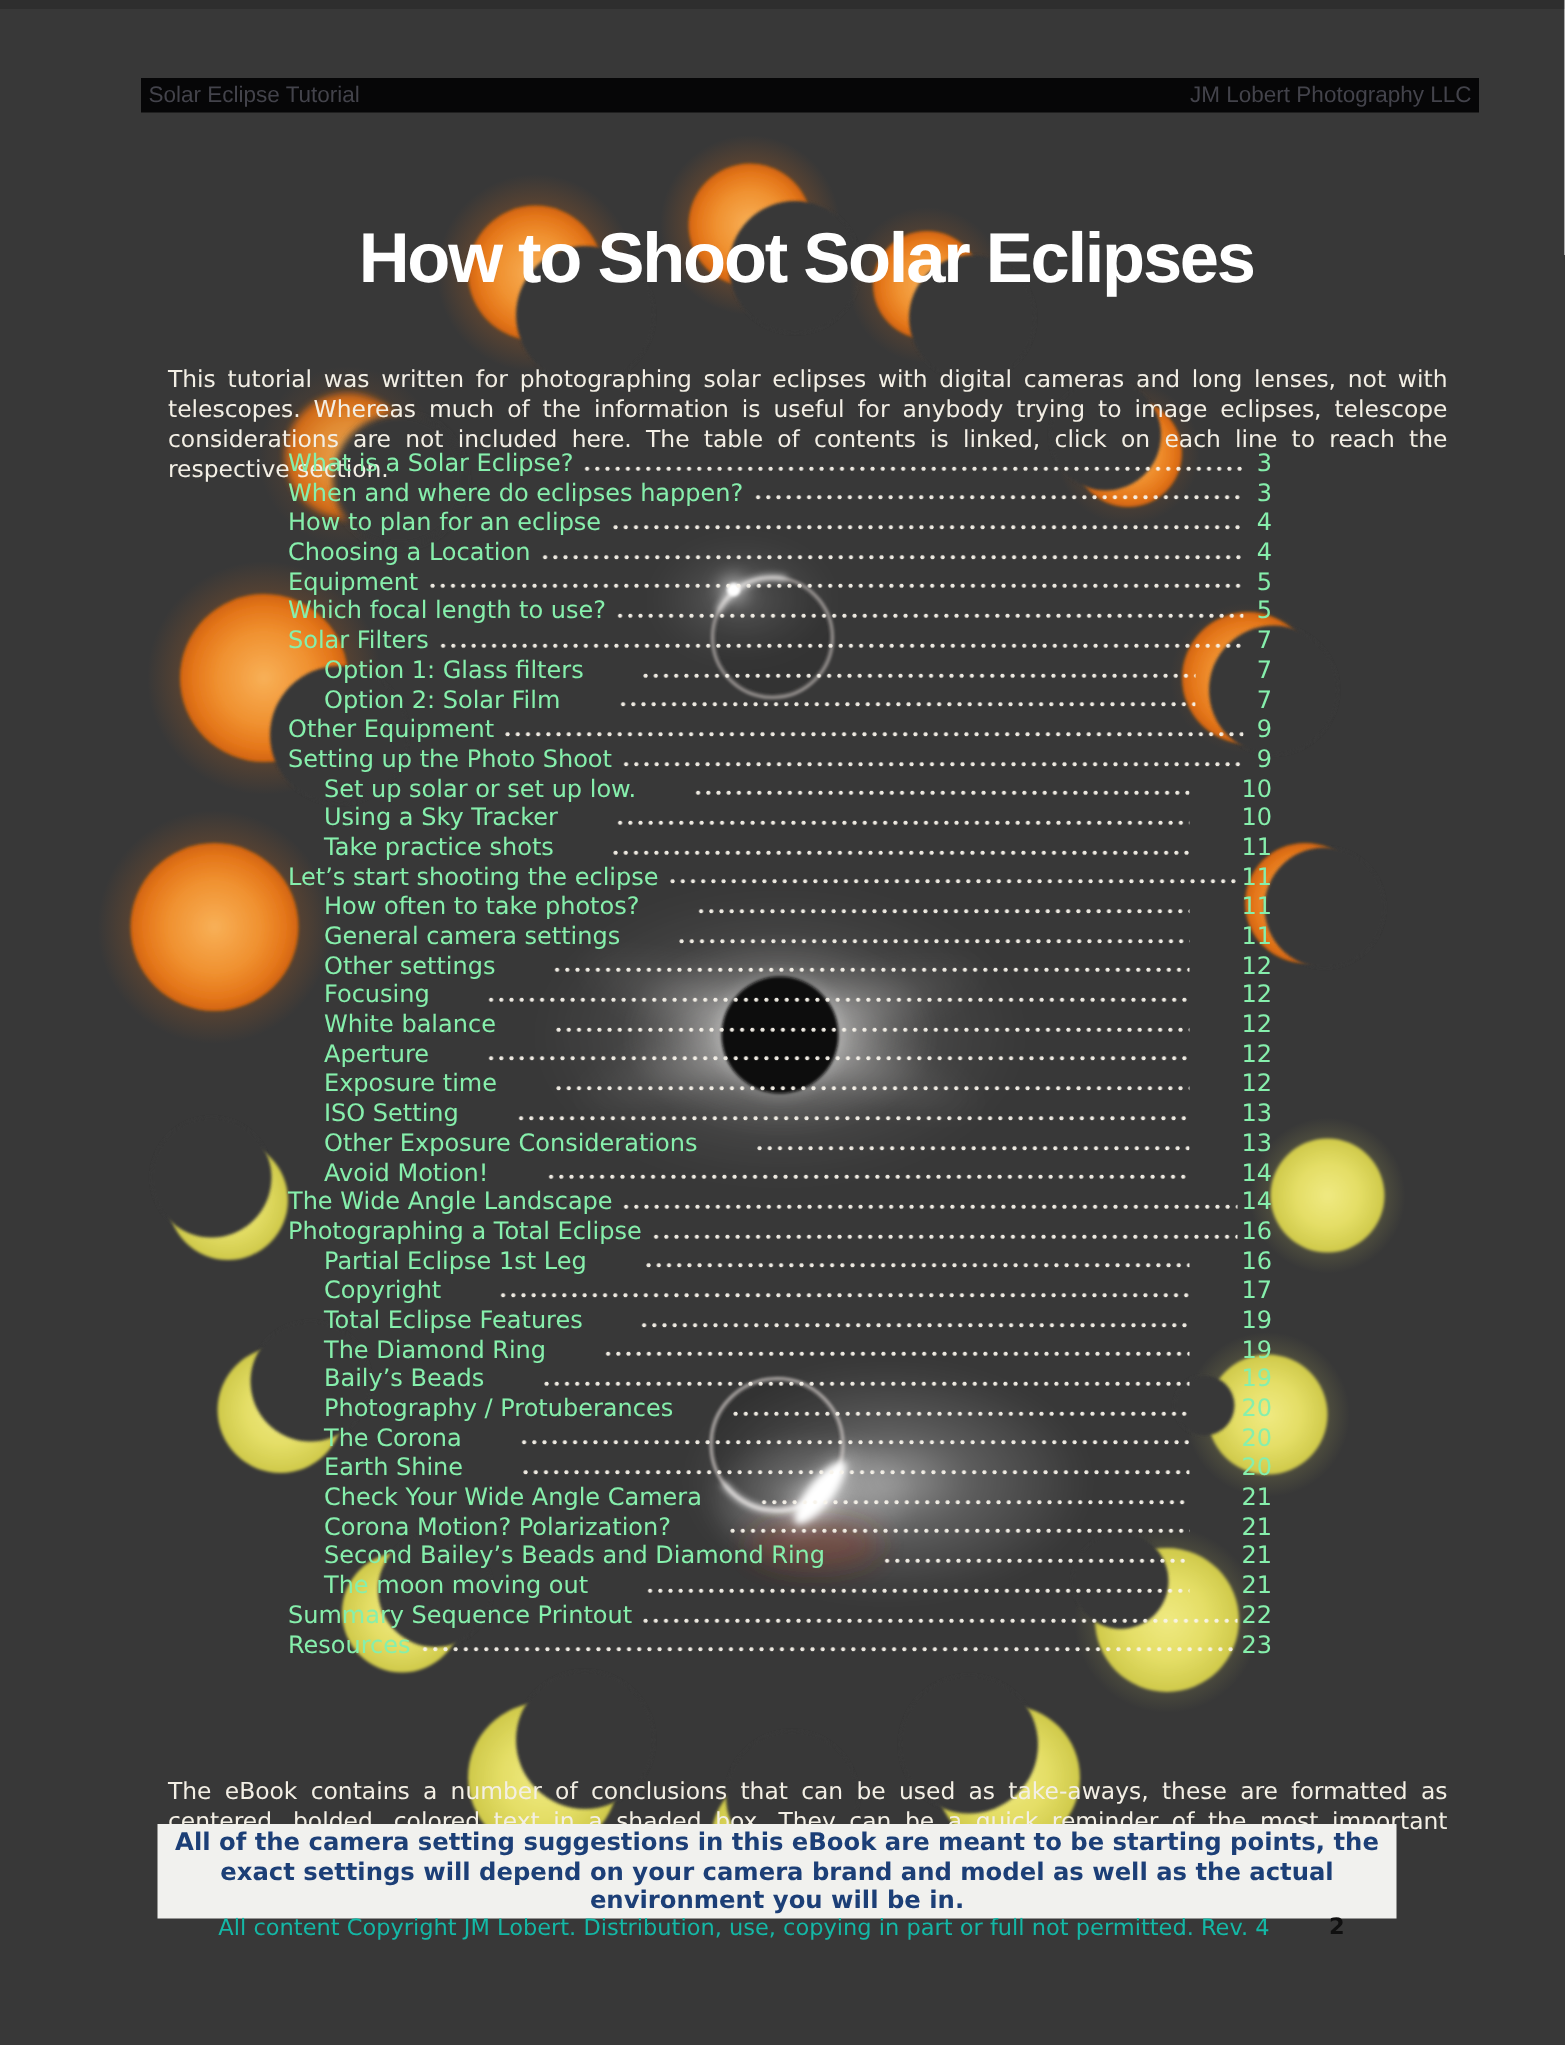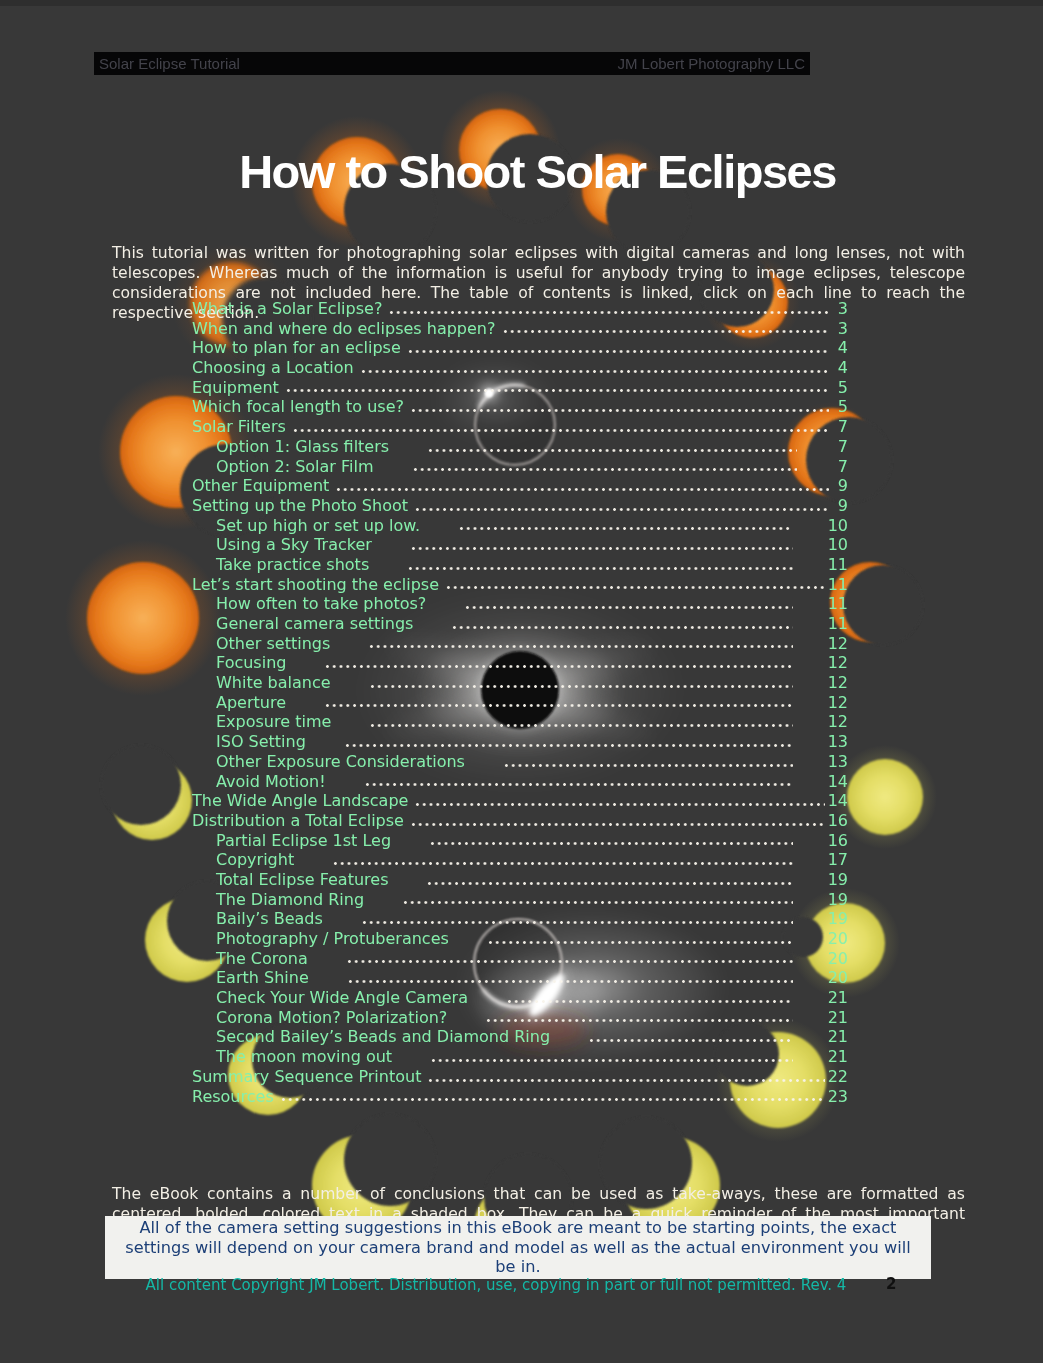--- a/index.html
+++ b/index.html
@@ -5,21 +5,21 @@
   html,body { margin:0; padding:0; background:#ffffff; }
   .page {
     position:relative; width:1043px; height:1363px; overflow:hidden;
     background:#383838;
     font-family:"DejaVu Sans","Liberation Sans",sans-serif;
   }
   .bg { position:absolute; left:0; top:0; width:1043px; height:1363px; }
   .top-edge { position:absolute; left:0; top:0; width:100%; height:6px; background:#2e2e2e; }
 
   .header {
-    position:absolute; left:94px; top:52px; width:716px; height:23px;
+    position:absolute; left:94px; top:52px; width:892px; height:23px;
     background:#060607; display:flex; justify-content:space-between; align-items:center;
     padding:0 5px; box-sizing:border-box; color:#43434b; font-size:15px;
     font-family:"Liberation Sans",sans-serif;
   }
 
   h1.title {
     position:absolute; top:128px; left:0; width:100%; margin:16px; text-align:center;
     color:#ffffff; font-size:47px; font-weight:800; letter-spacing:-1.5px;
     font-family:"Liberation Sans",sans-serif;
   }
@@ -37,21 +37,21 @@
   .toc-row .lab { white-space:nowrap; }
   .toc-row .dots {
     flex:1 1 auto; align-self:flex-end; height:5px; margin:0 3px 4px 6px;
     background-image:radial-gradient(circle, rgba(248,244,235,.95) 1.15px, rgba(248,244,235,0) 1.6px);
     background-size:6.8px 5px; background-repeat:repeat-x; background-position:left bottom;
   }
   .toc-row .pg { white-space:nowrap; text-align:right; min-width:16px; }
 
   .notebox {
     position:absolute; top:1216px; left:105px; width:826px; box-sizing:border-box;
-    background:#f1f1ee; color:#1c3f77; font-weight:normal; font-size:16.2px;
+    background:#f1f1ee; color:#1c3f77; font-weight:bold; font-size:16.2px;
     line-height:19.5px; text-align:center; padding:2px 10px;
   }
 
   .footer {
     position:absolute; top:1276px; left:96px; width:800px; text-align:center;
     color:#14b8a6; font-size:15px;
   }
   .pagenum {
     position:absolute; top:1275px; left:886px;
     color:#101010; font-weight:bold; font-size:15px;
@@ -286,21 +286,21 @@
         <span class="lab">Other Equipment</span>
         <span class="dots"></span>
         <span class="pg">9</span>
       </div>
       <div class="toc-row">
         <span class="lab">Setting up the Photo Shoot</span>
         <span class="dots"></span>
         <span class="pg">9</span>
       </div>
       <div class="toc-row lvl2">
-        <span class="lab">Set up high or set up low.</span>
+        <span class="lab">Set up solar or set up low.</span>
         <span class="dots"></span>
         <span class="pg">10</span>
       </div>
       <div class="toc-row lvl2">
         <span class="lab">Using a Sky Tracker</span>
         <span class="dots"></span>
         <span class="pg">10</span>
       </div>
       <div class="toc-row lvl2">
         <span class="lab">Take practice shots</span>
@@ -361,21 +361,21 @@
         <span class="lab">Avoid Motion!</span>
         <span class="dots"></span>
         <span class="pg">14</span>
       </div>
       <div class="toc-row">
         <span class="lab">The Wide Angle Landscape</span>
         <span class="dots"></span>
         <span class="pg">14</span>
       </div>
       <div class="toc-row">
-        <span class="lab">Distribution a Total Eclipse</span>
+        <span class="lab">Photographing a Total Eclipse</span>
         <span class="dots"></span>
         <span class="pg">16</span>
       </div>
       <div class="toc-row lvl2">
         <span class="lab">Partial Eclipse 1st Leg</span>
         <span class="dots"></span>
         <span class="pg">16</span>
       </div>
       <div class="toc-row lvl2">
         <span class="lab">Copyright</span>

